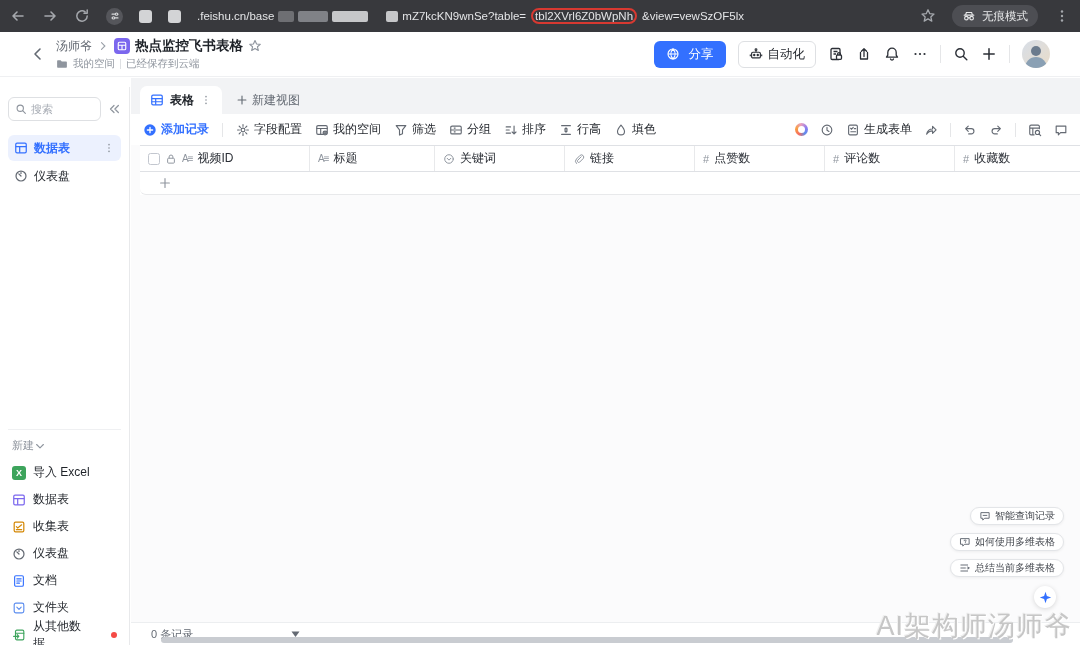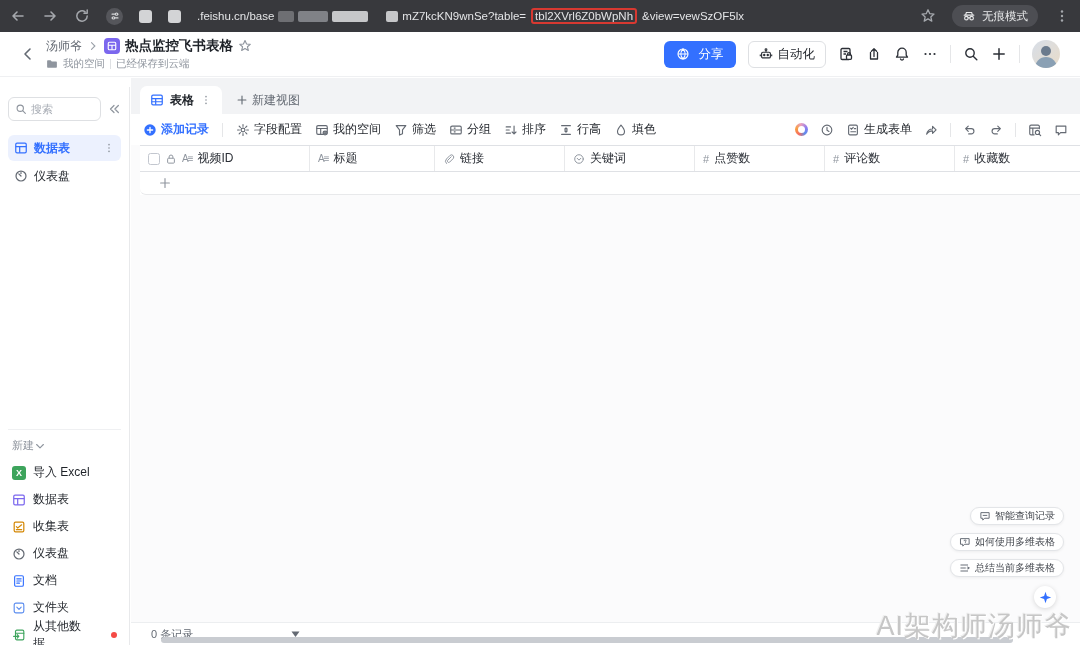--- a/index.html
+++ b/index.html
@@ -11,26 +11,26 @@
   .ic16 { width:16px; height:16px; flex:none; }
 
   
   .browser-bar { position:absolute; left:0; top:0; width:1080px; height:32px;
     background:#38393d; display:flex; align-items:center; padding:0 10px; gap:16px; color:#c7c9cc;text-align:center; }
   .bb-btn { color:#a5a8ad; cursor:pointer; }
   .tune-badge { width:17px; height:17px; border-radius:50%; background:#55565b; display:flex; align-items:center; justify-content:center; color:#d8d9db; }
   .blur-chip { width:13px; height:13px; border-radius:3px; background:#d3d4d6; }
   .url-zone { display:flex; align-items:center; gap:4px; flex:1; font-size:11.5px; color:#e4e5e7; white-space:nowrap; }
   .url-blur { height:11px; border-radius:2px; }
-  .url-hl { border:2px solid #d83931; border-radius:3px; padding:0 2px; margin:0 1px; }
+  .url-hl { border:2px solid #d83931; border-radius:8px; padding:0 2px; margin:0 1px; }
   .incog-pill { display:flex; align-items:center; gap:6px; background:#4d4e53; border-radius:12px; height:22px; padding:0 10px; color:#e8e9ea; font-size:11.5px; }
 
   
   .app-header { position:absolute; left:0; top:32px; width:1080px; height:45px; background:#fff;
-    border-bottom:1px solid #eff0f2; display:flex; align-items:center; padding:0 20px; }
+    border-bottom:1px solid #eff0f2; display:flex; align-items:center; padding:0 30px; }
   .hdr-back { color:#646a73; margin-right:10px; cursor:pointer; }
   .crumb-block { display:flex; flex-direction:column; gap:2px; }
   .crumb-line1 { display:flex; align-items:center; gap:5px; }
   .crumb-root { font-size:12px; color:#646a73; }
   .crumb-sep { color:#9aa0a8; }
   .doc-badge { width:16px; height:16px; border-radius:4px; background:#7b67ee; display:flex; align-items:center; justify-content:center; color:#fff; }
   .doc-title { font-size:13.5px; color:#1f2329; font-weight:600; }
   .title-star { color:#8f959e; }
   .crumb-line2 { display:flex; align-items:center; gap:5px; font-size:10.5px; color:#8f959e; }
   .vdiv-s { width:1px; height:10px; background:#dee0e3; }
@@ -518,32 +518,32 @@
               <rect x="3.5" y="7" width="9" height="6.5" rx="1.2"></rect>
               <path d="M5.5 7V5.2a2.5 2.5 0 0 1 5 0V7"></path>
             </svg>
           <span class="type-glyph">A≡</span>
           <span>视频ID</span>
         </div>
         <div class="hcell c1">
           <span class="type-glyph">A≡</span>
           <span>标题</span>
         </div>
-        <div class="hcell c3">
-          <svg class="ic12 ticon-g" viewBox="0 0 16 16" fill="none" stroke="currentColor" stroke-width="1.3" stroke-linecap="round" stroke-linejoin="round">
-              <path d="M11 5 6.2 9.8a1.8 1.8 0 0 0 2.5 2.5l5-5a3 3 0 0 0-4.2-4.2L4.6 8a4.2 4.2 0 0 0 0 6"></path>
-            </svg>
-          <span>链接</span>
-        </div>
         <div class="hcell c2">
           <svg class="ic12 ticon-g" viewBox="0 0 16 16" fill="none" stroke="currentColor" stroke-width="1.3" stroke-linecap="round" stroke-linejoin="round">
               <circle cx="8" cy="8" r="5.7"></circle>
               <path d="M5.5 7 8 9.5 10.5 7"></path>
             </svg>
           <span>关键词</span>
+        </div>
+        <div class="hcell c3">
+          <svg class="ic12 ticon-g" viewBox="0 0 16 16" fill="none" stroke="currentColor" stroke-width="1.3" stroke-linecap="round" stroke-linejoin="round">
+              <path d="M11 5 6.2 9.8a1.8 1.8 0 0 0 2.5 2.5l5-5a3 3 0 0 0-4.2-4.2L4.6 8a4.2 4.2 0 0 0 0 6"></path>
+            </svg>
+          <span>链接</span>
         </div>
         <div class="hcell c4">
           <span class="hash-glyph">#</span>
           <span>点赞数</span>
         </div>
         <div class="hcell c5">
           <span class="hash-glyph">#</span>
           <span>评论数</span>
         </div>
         <div class="hcell c6">

